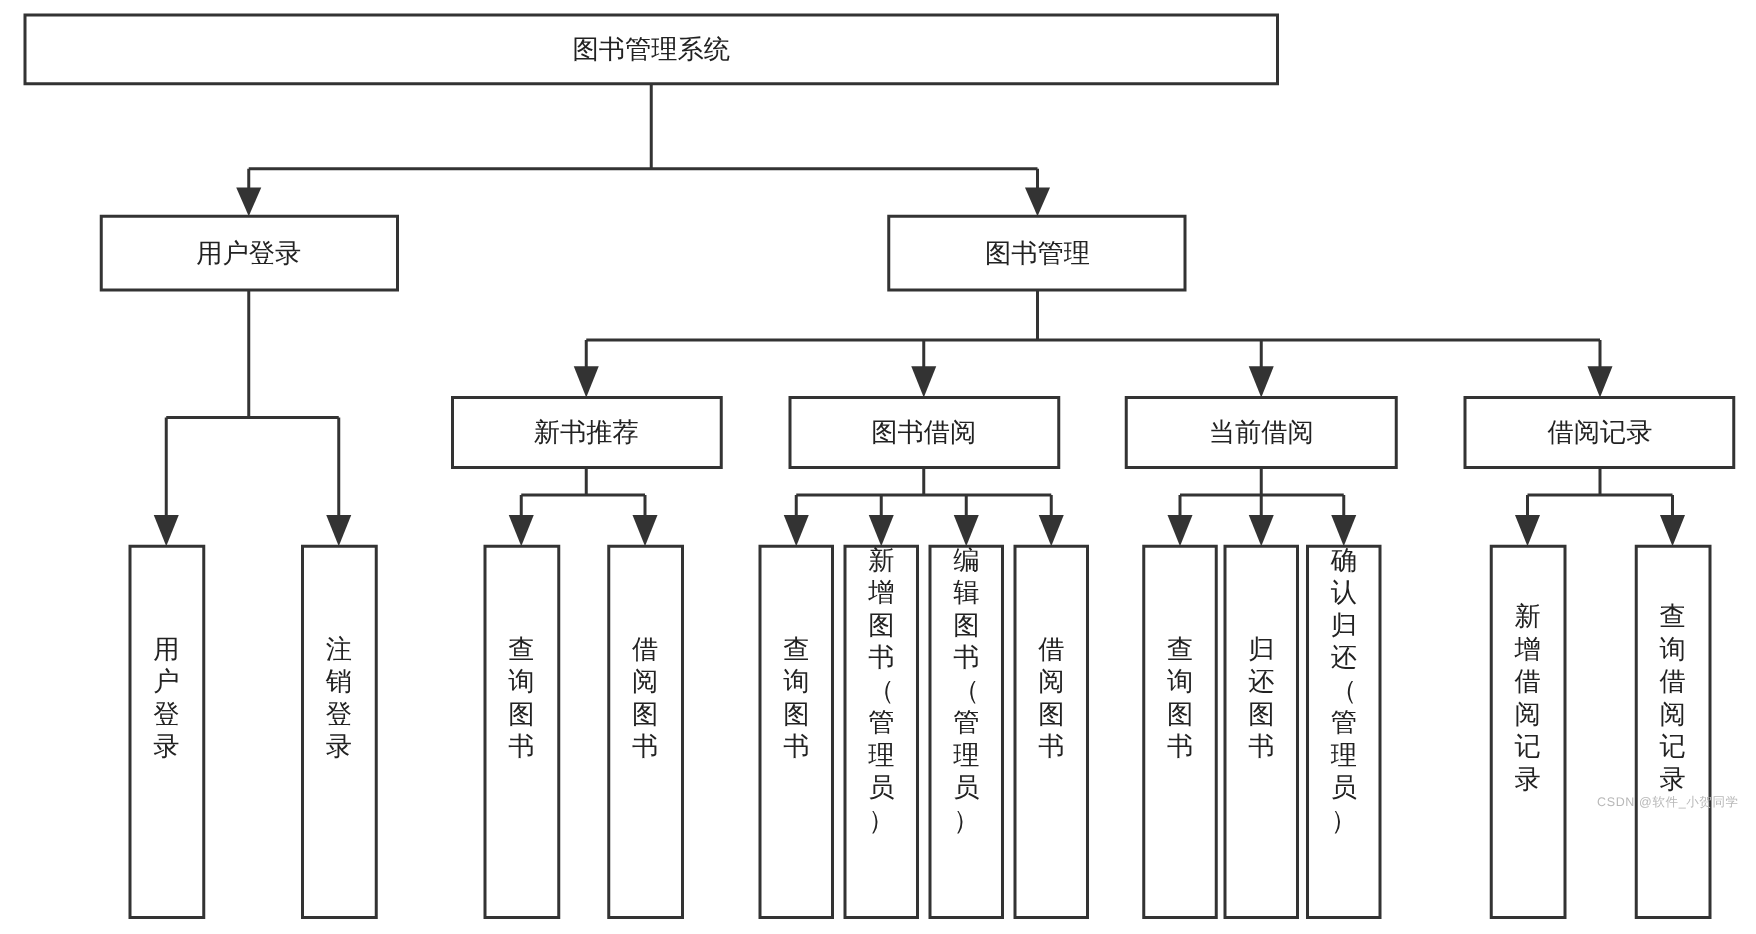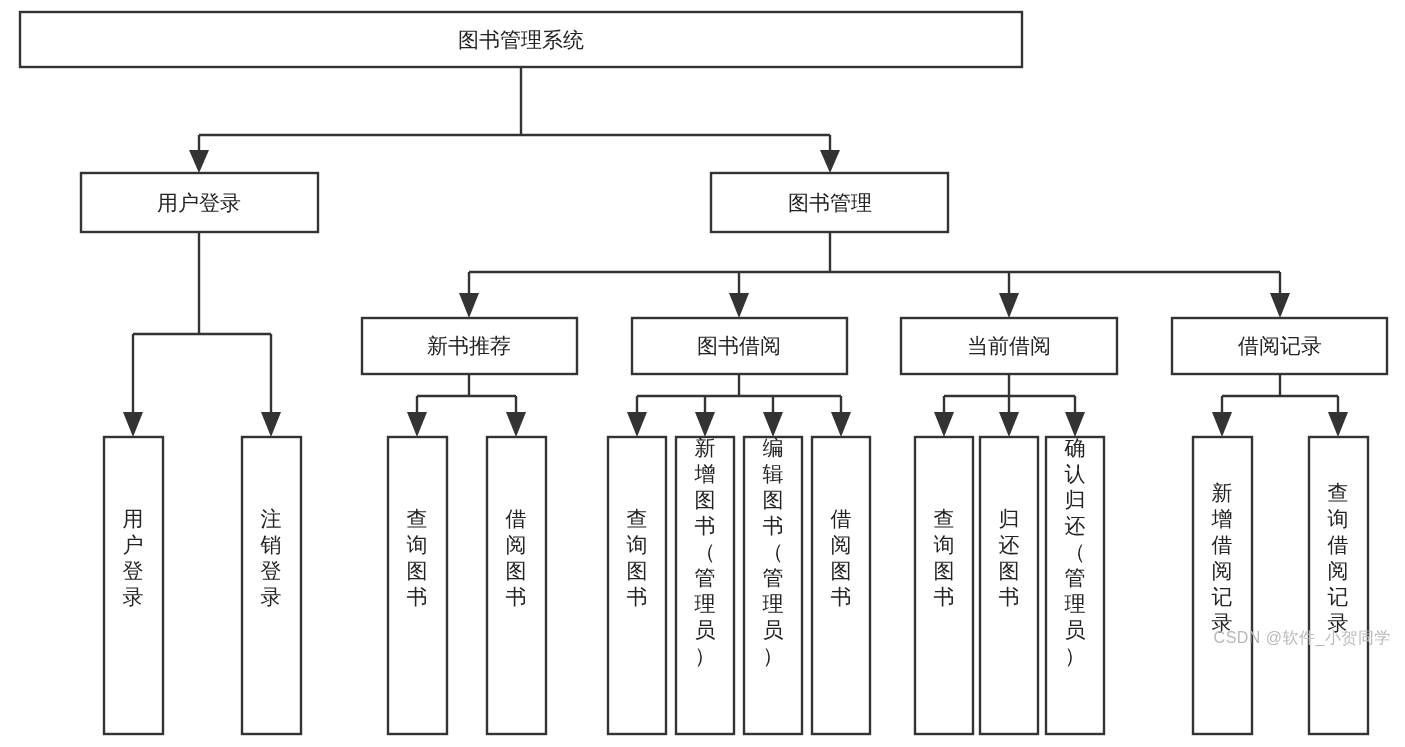--- a/index.html
+++ b/index.html
@@ -53,21 +53,21 @@
     font-family: "Liberation Sans", "DejaVu Sans", sans-serif;
     font-size: 21px;
     fill: #222222;
     text-anchor: middle;
   }
   .watermark {
     position: absolute;
     right: 14px;
     bottom: 6px;
     font-family: "Liberation Sans", "DejaVu Sans", sans-serif;
-    font-size: 16px;
+    font-size: 10px;
     color: #b8b8b8;
     white-space: nowrap;
     letter-spacing: 0.5px;
   }
 </style>
 </head>
 <body>
 
 <div id="diagram-root">
 

